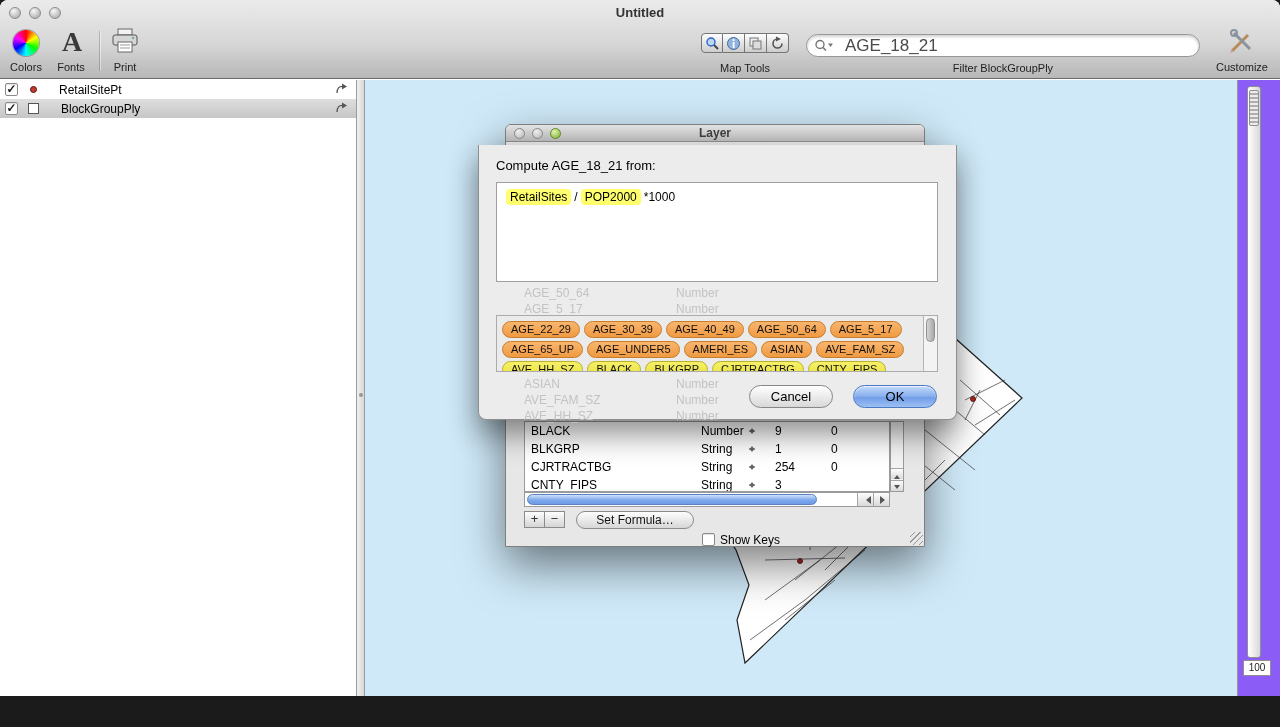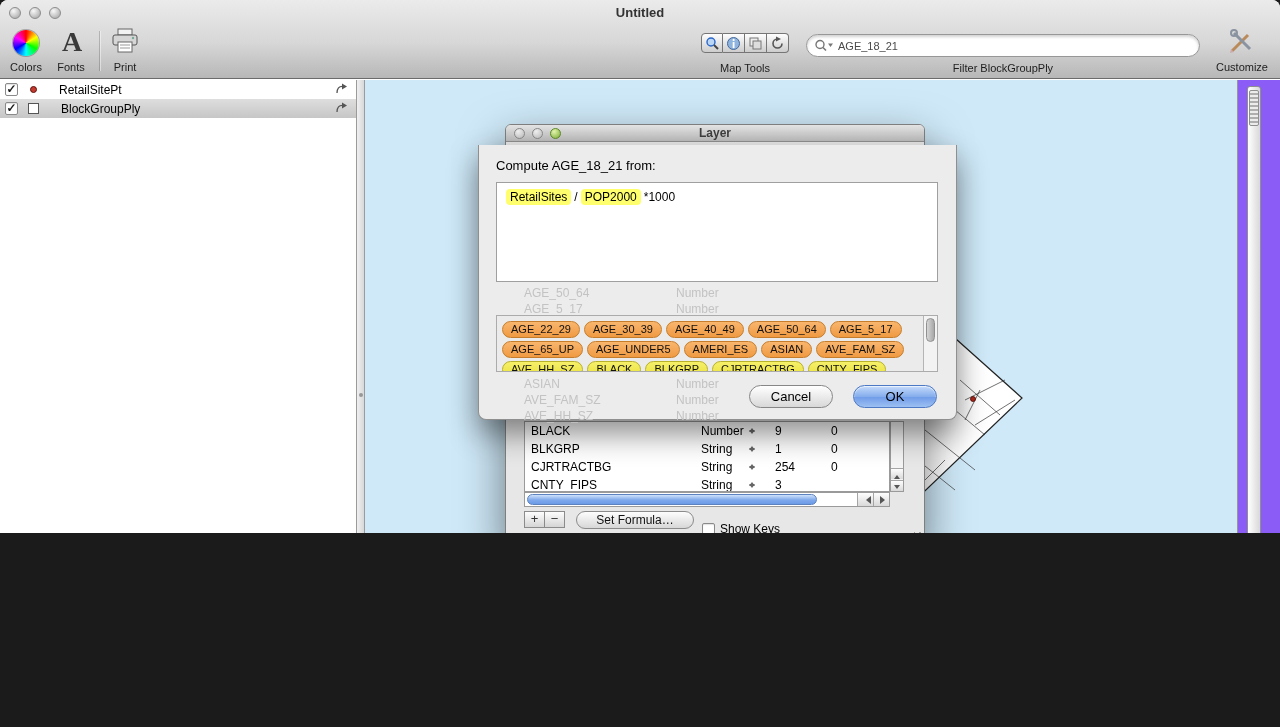--- a/index.html
+++ b/index.html
@@ -1,18 +1,18 @@
 <!DOCTYPE html>
 <html><head>
 <meta charset="utf-8">
 <style>
   * { margin:0; padding:0; box-sizing:border-box; }
   html,body { width:1280px; height:727px; background:#1b1b1b; overflow:hidden;
               font-family:"Liberation Sans", sans-serif; }
-  .app { position:relative; width:1280px; height:533px; background:#fff;
+  .app { position:relative; width:1280px; height:696px; background:#fff;
          border-radius:8px 8px 0 0; overflow:hidden; }
 
   
   .chrome { position:absolute; left:0; top:0; width:1280px; height:79px;
             background:linear-gradient(180deg,#ebebeb 0%,#d7d7d7 55%,#b7b7b7 100%);
             border-bottom:1px solid #6b6b6b; }
   .traffic { position:absolute; left:9px; top:7px; display:flex; gap:8px; }
   .light { width:12px; height:12px; border-radius:50%; border:1px solid #8d8d8d;
            background:radial-gradient(circle at 35% 30%,#f8f8f8,#b5b5b5 75%); }
   .win-title { position:absolute; left:0; top:5px; width:100%; text-align:center;
@@ -30,21 +30,21 @@
   .maptools { position:absolute; left:701px; top:33px; display:flex; }
   .mt-btn { width:22px; height:20px; background:linear-gradient(#fefefe,#cdcdcd);
             border:1px solid #767676; border-left:none; display:flex;
             align-items:center; justify-content:center; }
   .mt-btn:first-child { border-left:1px solid #767676; border-radius:4px 0 0 4px; }
   .mt-btn:last-child { border-radius:0 4px 4px 0; }
   .search-field { position:absolute; left:806px; top:34px; width:394px; height:23px;
                   background:#fff; border:1px solid #979797; border-radius:12px;
                   box-shadow:inset 0 2px 3px rgba(0,0,0,.18);
                   display:flex; align-items:center; padding-left:8px; }
-  .search-text { font-size:11px; color:#4a4a4a; margin-left:3px; }
+  .search-text { font-size:17px; color:#4a4a4a; margin-left:10px; }
   .customize-icon { position:absolute; left:1227px; top:28px; }
 
   
   .sidebar { position:absolute; left:0; top:80px; width:356px; height:625px; background:#fff; }
   .layer-row { position:relative; height:19px; display:flex; align-items:center;
                padding-left:5px; font-size:12px; color:#000; }
   .layer-row.selected { background:linear-gradient(#dedede,#c6c6c6); }
   .cb { width:13px; height:13px; min-width:13px; background:#fff; border:1px solid #8a8a8a;
         border-radius:2px; font-size:12px; line-height:11px; text-align:center;
         color:#1a1a1a; font-weight:bold; box-shadow:inset 0 1px 1px rgba(0,0,0,.12); }
@@ -123,21 +123,21 @@
   .hs-arrow { position:absolute; top:0; width:16px; height:13px;
               background:linear-gradient(#fdfdfd,#d9d9d9); border-left:1px solid #a5a5a5; }
   .tri-l { left:4px; top:3px; border:4px solid transparent; border-right:5px solid #555; }
   .tri-r { left:6px; top:3px; border:4px solid transparent; border-left:5px solid #555; }
   .btn-sq { position:absolute; top:386px; width:21px; height:17px;
             background:linear-gradient(#fdfdfd,#d5d5d5); border:1px solid #8b8b8b;
             font-size:13px; text-align:center; line-height:14px; color:#333; }
   .set-formula { position:absolute; left:70px; top:386px; width:118px; height:18px; border-radius:10px;
                  background:linear-gradient(#fdfdfd,#d7d7d7); border:1px solid #8b8b8b;
                  font-size:12px; text-align:center; line-height:16px; color:#111; }
-  .show-keys { position:absolute; left:196px; top:397px; display:flex; align-items:center;
+  .show-keys { position:absolute; left:196px; top:408px; display:flex; align-items:flex-start;
                gap:5px; font-size:12px; color:#000; }
   .resize-grip { position:absolute; right:1px; bottom:1px; width:13px; height:13px;
                  background:repeating-linear-gradient(135deg,transparent 0 3px,#9a9a9a 3px 4px); }
 
   
   .sheet { position:absolute; left:478px; top:145px; width:479px; height:275px;
            background:#ececec; border:1px solid #8f8f8f; border-top:none;
            border-radius:0 0 8px 8px; box-shadow:0 14px 30px rgba(0,0,0,.45); z-index:6; }
   .sheet-prompt { position:absolute; left:17px; top:13px; font-size:13px; color:#000; }
   .formula-box { position:absolute; left:17px; top:37px; width:442px; height:100px;

